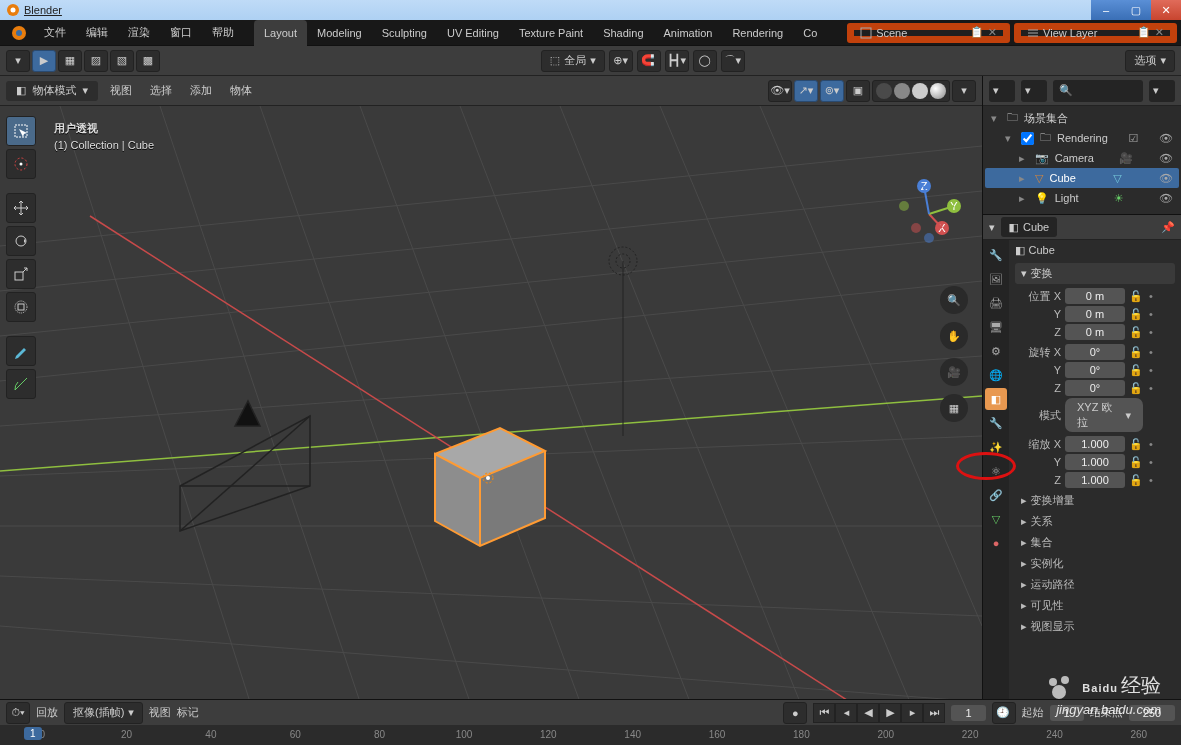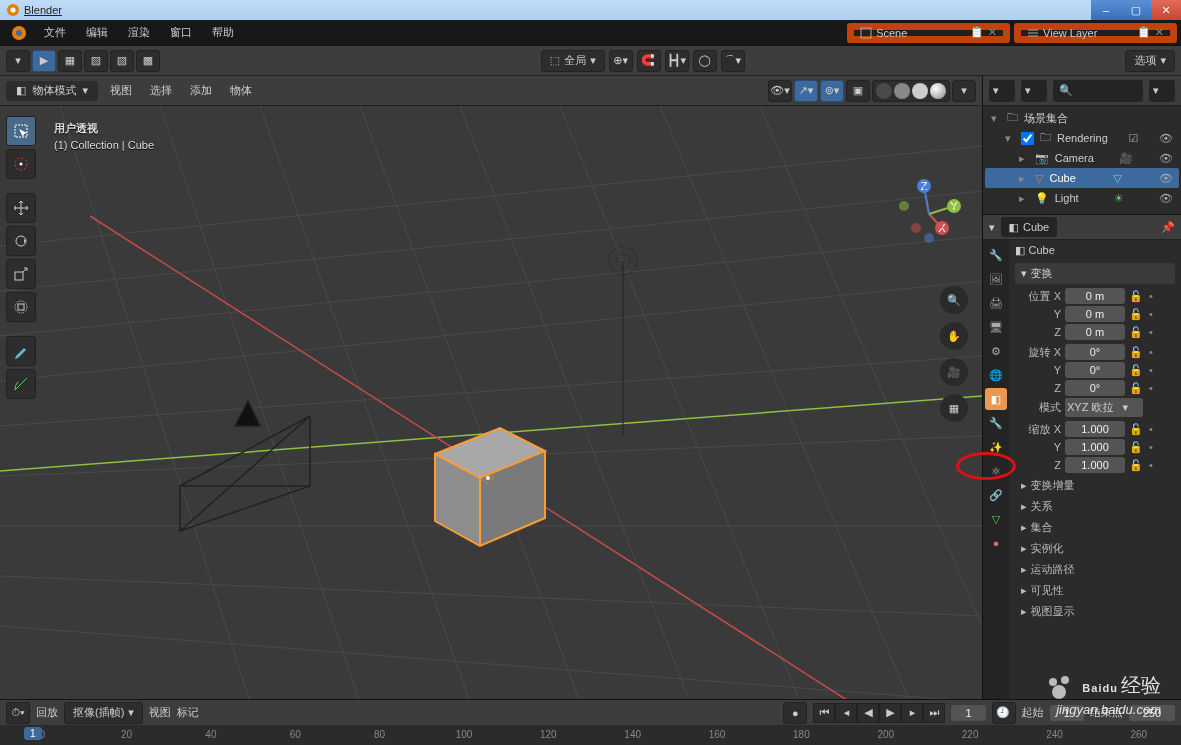--- a/index.html
+++ b/index.html
@@ -59,21 +59,21 @@
 .propnav{width:26px;background:#242424;display:flex;flex-direction:column;align-items:center;gap:2px;padding:4px 0;}
 .propnav .pb{width:22px;height:22px;border-radius:3px;display:flex;align-items:center;justify-content:center;color:#aaa;}
 .propnav .pb.active{background:#4a4a4a;}
 .propcontent{flex:1;padding:4px 6px;overflow:hidden;}
 .panelh{background:#3a3a3a;border-radius:3px;padding:3px 6px;margin-bottom:4px;display:flex;align-items:center;gap:4px;}
 .proprow{display:flex;align-items:center;gap:4px;margin-bottom:2px;}
 .proprow .lab{width:46px;text-align:right;color:#bbb;}
 .proprow .val{flex:0 0 60px;background:#545454;border-radius:3px;text-align:center;padding:2px 0;color:#eee;}
 .proprow .lock{color:#888;width:14px;text-align:center;}
 .proprow .dot{color:#888;width:8px;text-align:center;}
-.modebox{background:#545454;border-radius:2px;padding:2px 2px;display:flex;align-items:center;gap:9px;}
+.modebox{background:#545454;border-radius:7px;padding:2px 12px;display:flex;align-items:center;gap:9px;}
 .coll{padding:3px 6px;display:flex;align-items:center;gap:4px;color:#bbb;}
 
 .timeline{height:26px;background:#3d3d3d;display:flex;align-items:center;padding:0 6px;gap:6px;border-top:1px solid #111;}
 .timeline .play{display:flex;gap:0;}
 .timeline .play .pb2{width:22px;height:20px;background:#2d2d2d;border:1px solid #222;display:flex;align-items:center;justify-content:center;}
 .numbox{background:#545454;border-radius:3px;padding:2px 14px;color:#eee;text-align:center;}
 .ruler{height:20px;background:#2b2b2b;position:relative;display:flex;}
 .ruler .mark{flex:1;text-align:center;color:#888;font-size:10px;line-height:20px;}
 .ruler .cur{position:absolute;left:24px;top:2px;background:#3d6a9e;color:#fff;padding:1px 6px;border-radius:3px;font-size:10px;}
 
@@ -108,20 +108,31 @@
 <div class="topmenu">
   <svg class="blender-icon" width="18" height="18">
       <circle cx="9" cy="9" r="7" fill="#E87D0D"></circle>
       <circle cx="9" cy="9" r="3" fill="#3b6ea5"></circle>
     </svg>
   <div class="item">文件</div>
   <div class="item">编辑</div>
   <div class="item">渲染</div>
   <div class="item">窗口</div>
   <div class="item">帮助</div>
+  <div class="tabs">
+    <div class="tab active">Layout</div>
+    <div class="tab">Modeling</div>
+    <div class="tab">Sculpting</div>
+    <div class="tab">UV Editing</div>
+    <div class="tab">Texture Paint</div>
+    <div class="tab">Shading</div>
+    <div class="tab">Animation</div>
+    <div class="tab">Rendering</div>
+    <div class="tab">Co</div>
+  </div>
   <div class="scenebar">
     <div class="scenebox">
       <svg width="12" height="12">
           <rect x="1" y="1" width="10" height="10" stroke="#aaa" fill="none"></rect>
         </svg>
       <input value="Scene" style="">
       <span style="color:#888;">📋</span>
       <span style="color:#888;">✕</span>
     </div>
     <div class="scenebox">

